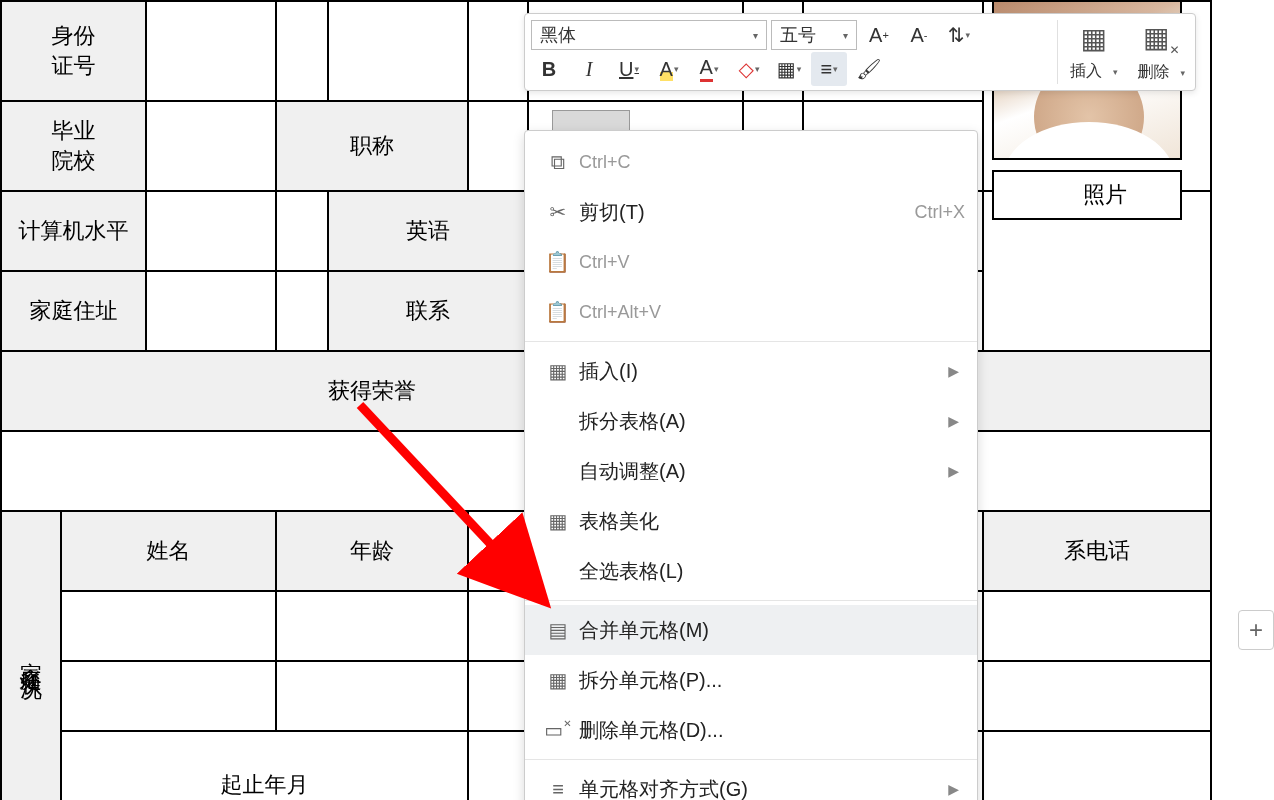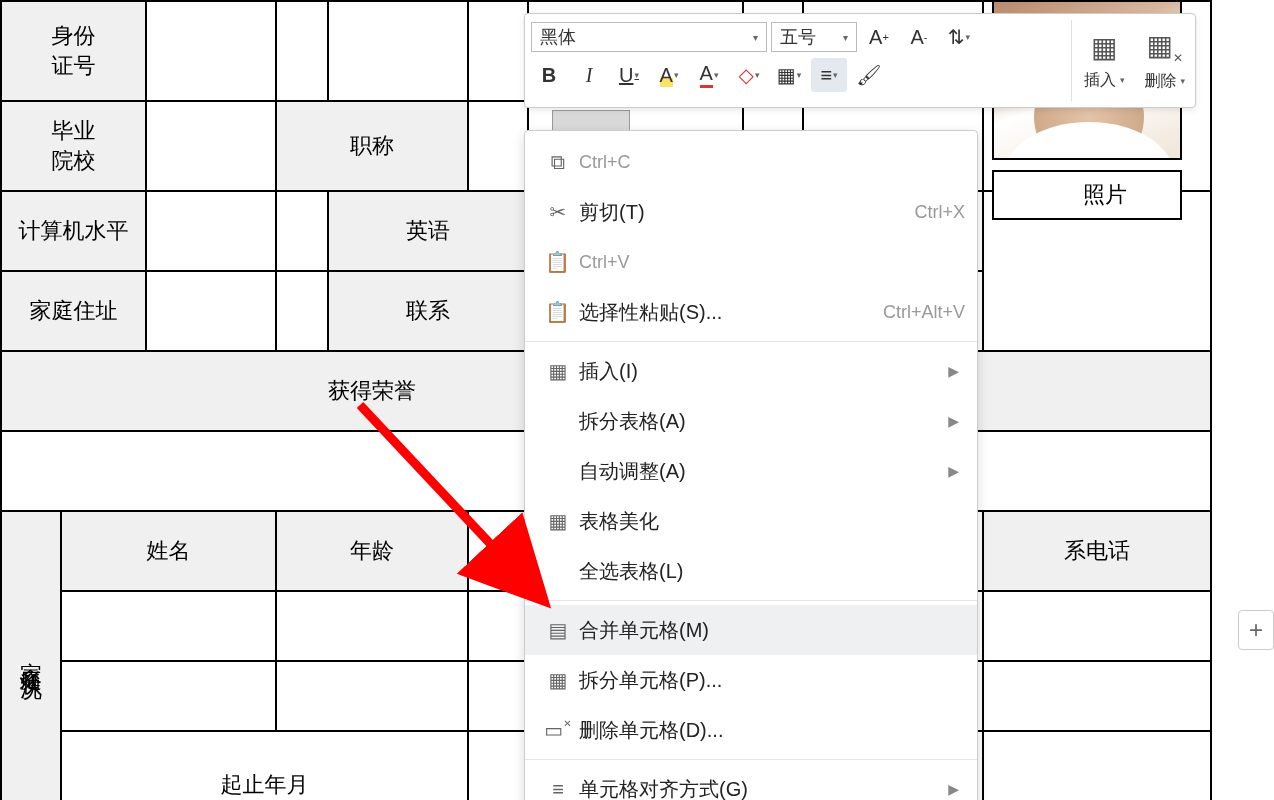--- a/index.html
+++ b/index.html
@@ -25,21 +25,21 @@
     font-size: 22px;
   }
   td.label { background: #f0f0f0; }
   td.vlabel { background: #f0f0f0; writing-mode: vertical-rl; text-orientation: upright; letter-spacing: 6px; }
   
   .toolbar {
     position: absolute;
     top: 13px;
     left: 524px;
     width: 672px;
-    height: 95px;
+    height: 78px;
     background: #fff;
     border: 1px solid #ccc;
     border-radius: 4px;
     display: flex;
     align-items: stretch;
     box-shadow: 0 2px 6px rgba(0,0,0,.1);
     z-index: 5;
   }
   .tb-left { flex: 1; display: flex; flex-direction: column; padding: 4px 6px; }
   .tb-row { display: flex; align-items: center; gap: 4px; height: 38px; }
@@ -61,21 +61,21 @@
     font-size: 20px; color: #333;
     cursor: pointer;
     border-radius: 3px;
   }
   .tb-divider { width: 1px; background: #e0e0e0; margin: 6px 2px; }
   .tb-group {
     display: flex; flex-direction: column; align-items: center; justify-content: center;
     padding: 0 10px;
   }
   .tb-icon-big { font-size: 28px; color: #555; }
-  .tb-lbl { font-size: 16px; color: #333; margin-top: 6px; display: flex; align-items: center; gap: 3px; }
+  .tb-lbl { font-size: 16px; color: #333; margin-top: 6px; display: flex; align-items: center; gap: 10px; }
   
   .ctx {
     position: absolute;
     top: 130px;
     left: 524px;
     width: 454px;
     background: #fff;
     border: 1px solid #ccc;
     border-radius: 4px;
     box-shadow: 0 4px 12px rgba(0,0,0,.15);
@@ -326,21 +326,20 @@
     <span class="ctx-icon">✂</span>
     <span class="ctx-label">剪切(T)</span>
     <span class="ctx-sc">Ctrl+X</span>
   </div>
   <div class="ctx-item">
     <span class="ctx-icon">📋</span>
     <span class="ctx-sc">Ctrl+V</span>
   </div>
   <div class="ctx-item">
     <span class="ctx-icon">📋</span>
-    <span class="ctx-label">选择性粘贴(S)...</span>
     <span class="ctx-sc">Ctrl+Alt+V</span>
   </div>
   <div class="ctx-sep"></div>
   <div class="ctx-item">
     <span class="ctx-icon">▦</span>
     <span class="ctx-label">插入(I)</span>
     <span class="ctx-arrow">▶</span>
   </div>
   <div class="ctx-item">
     <span class="ctx-icon"></span>

